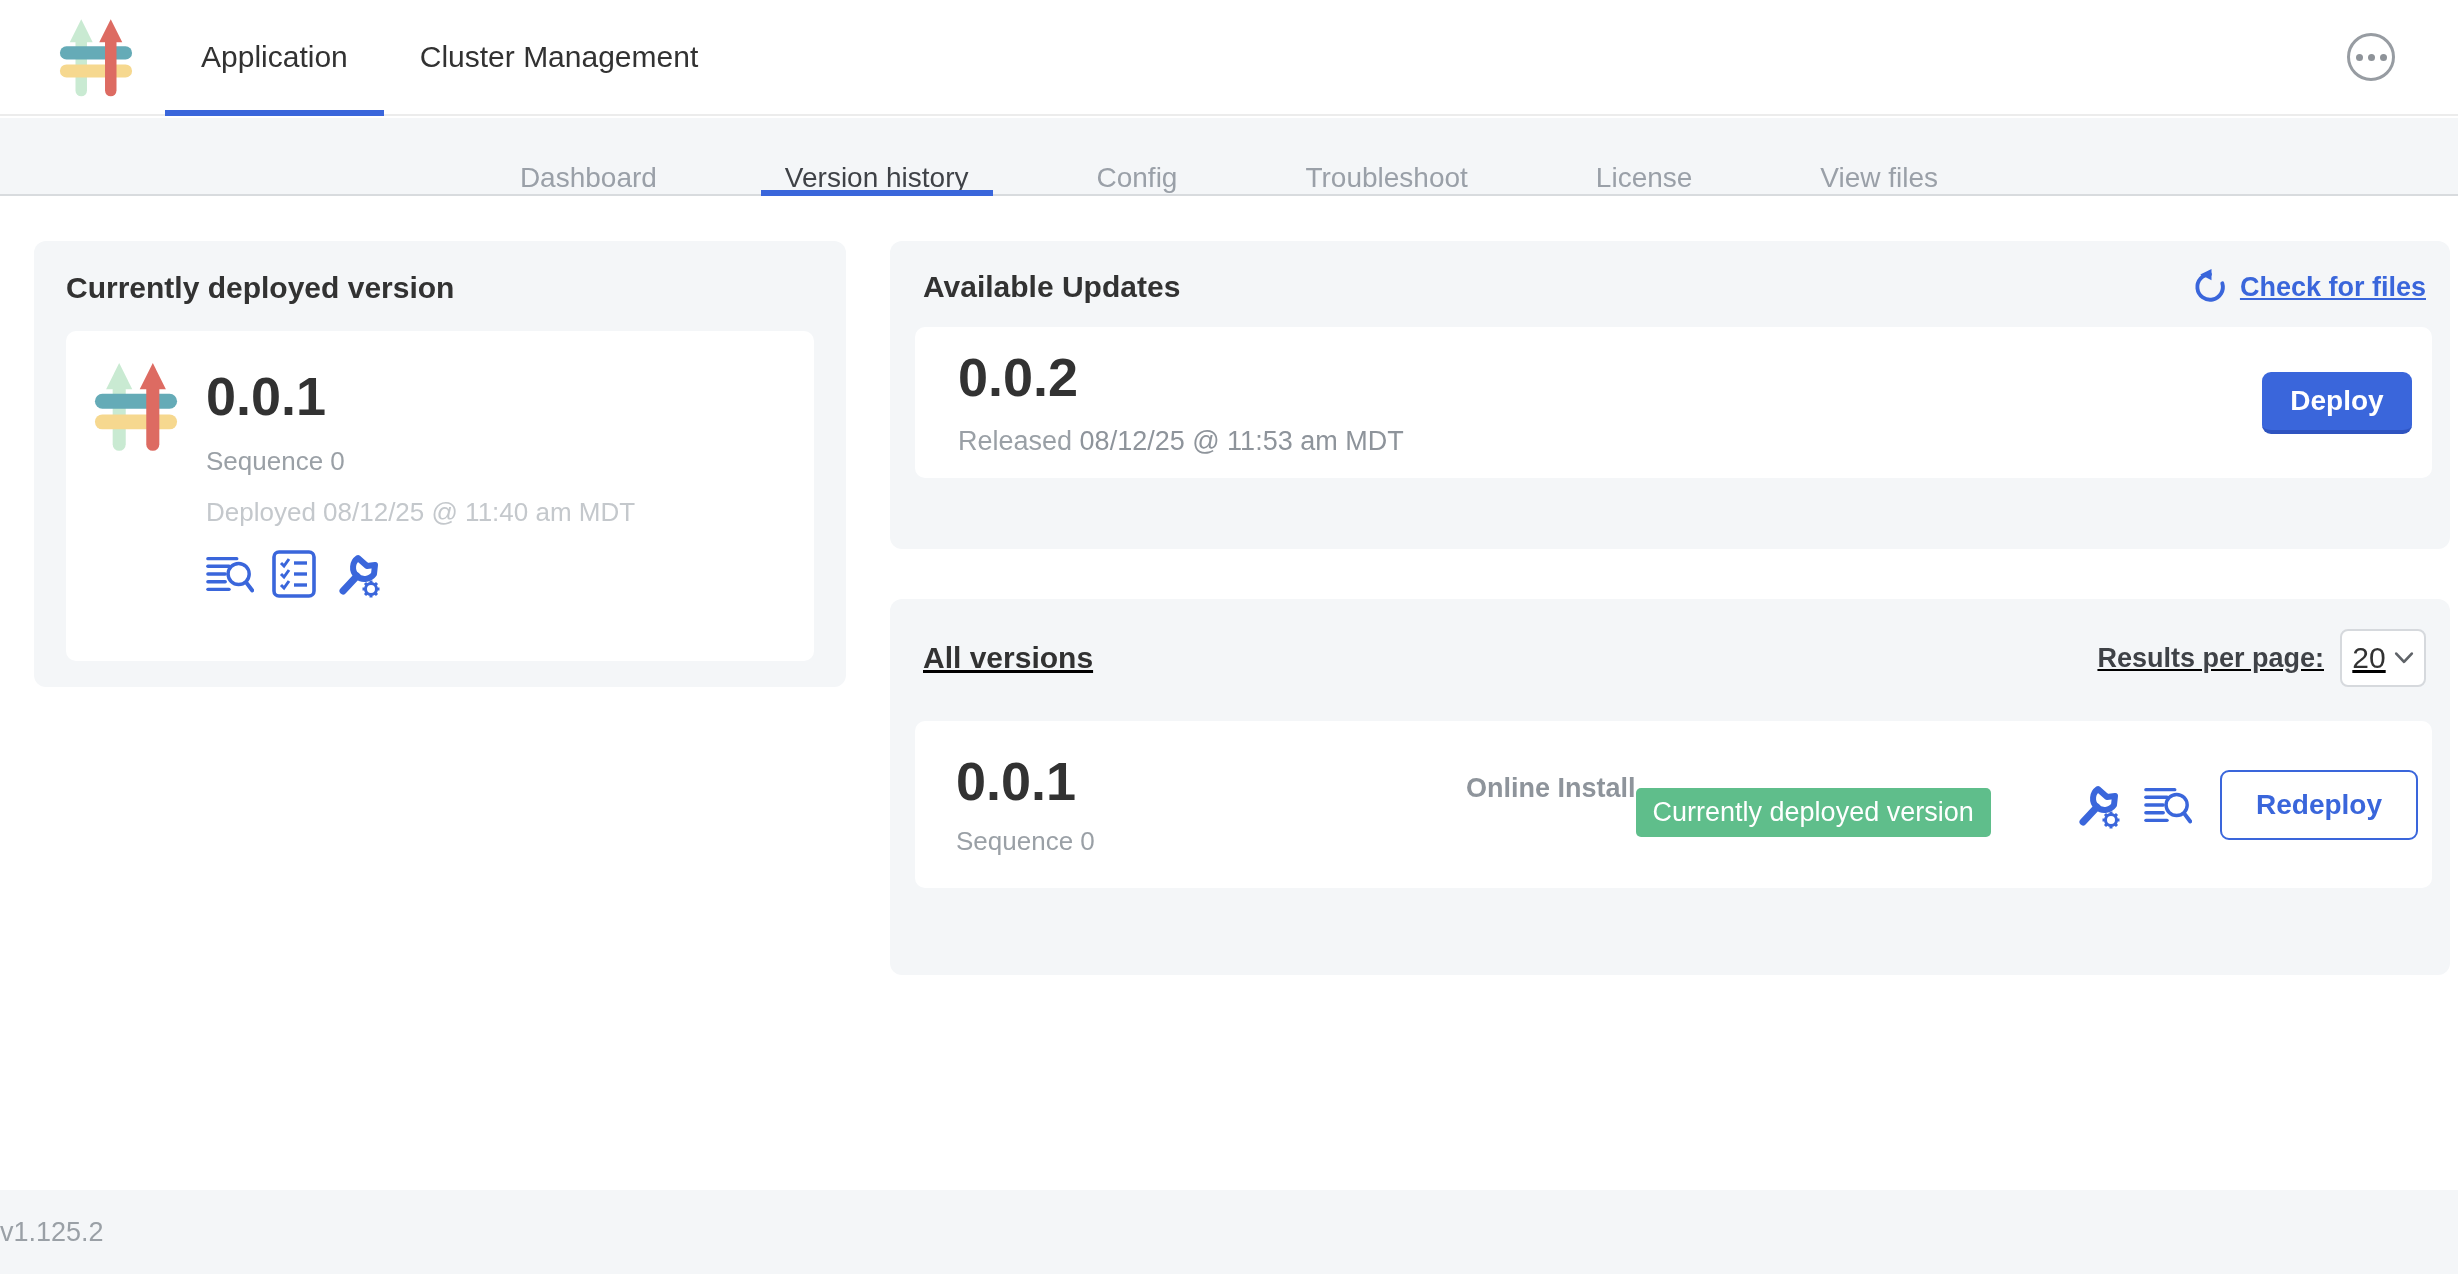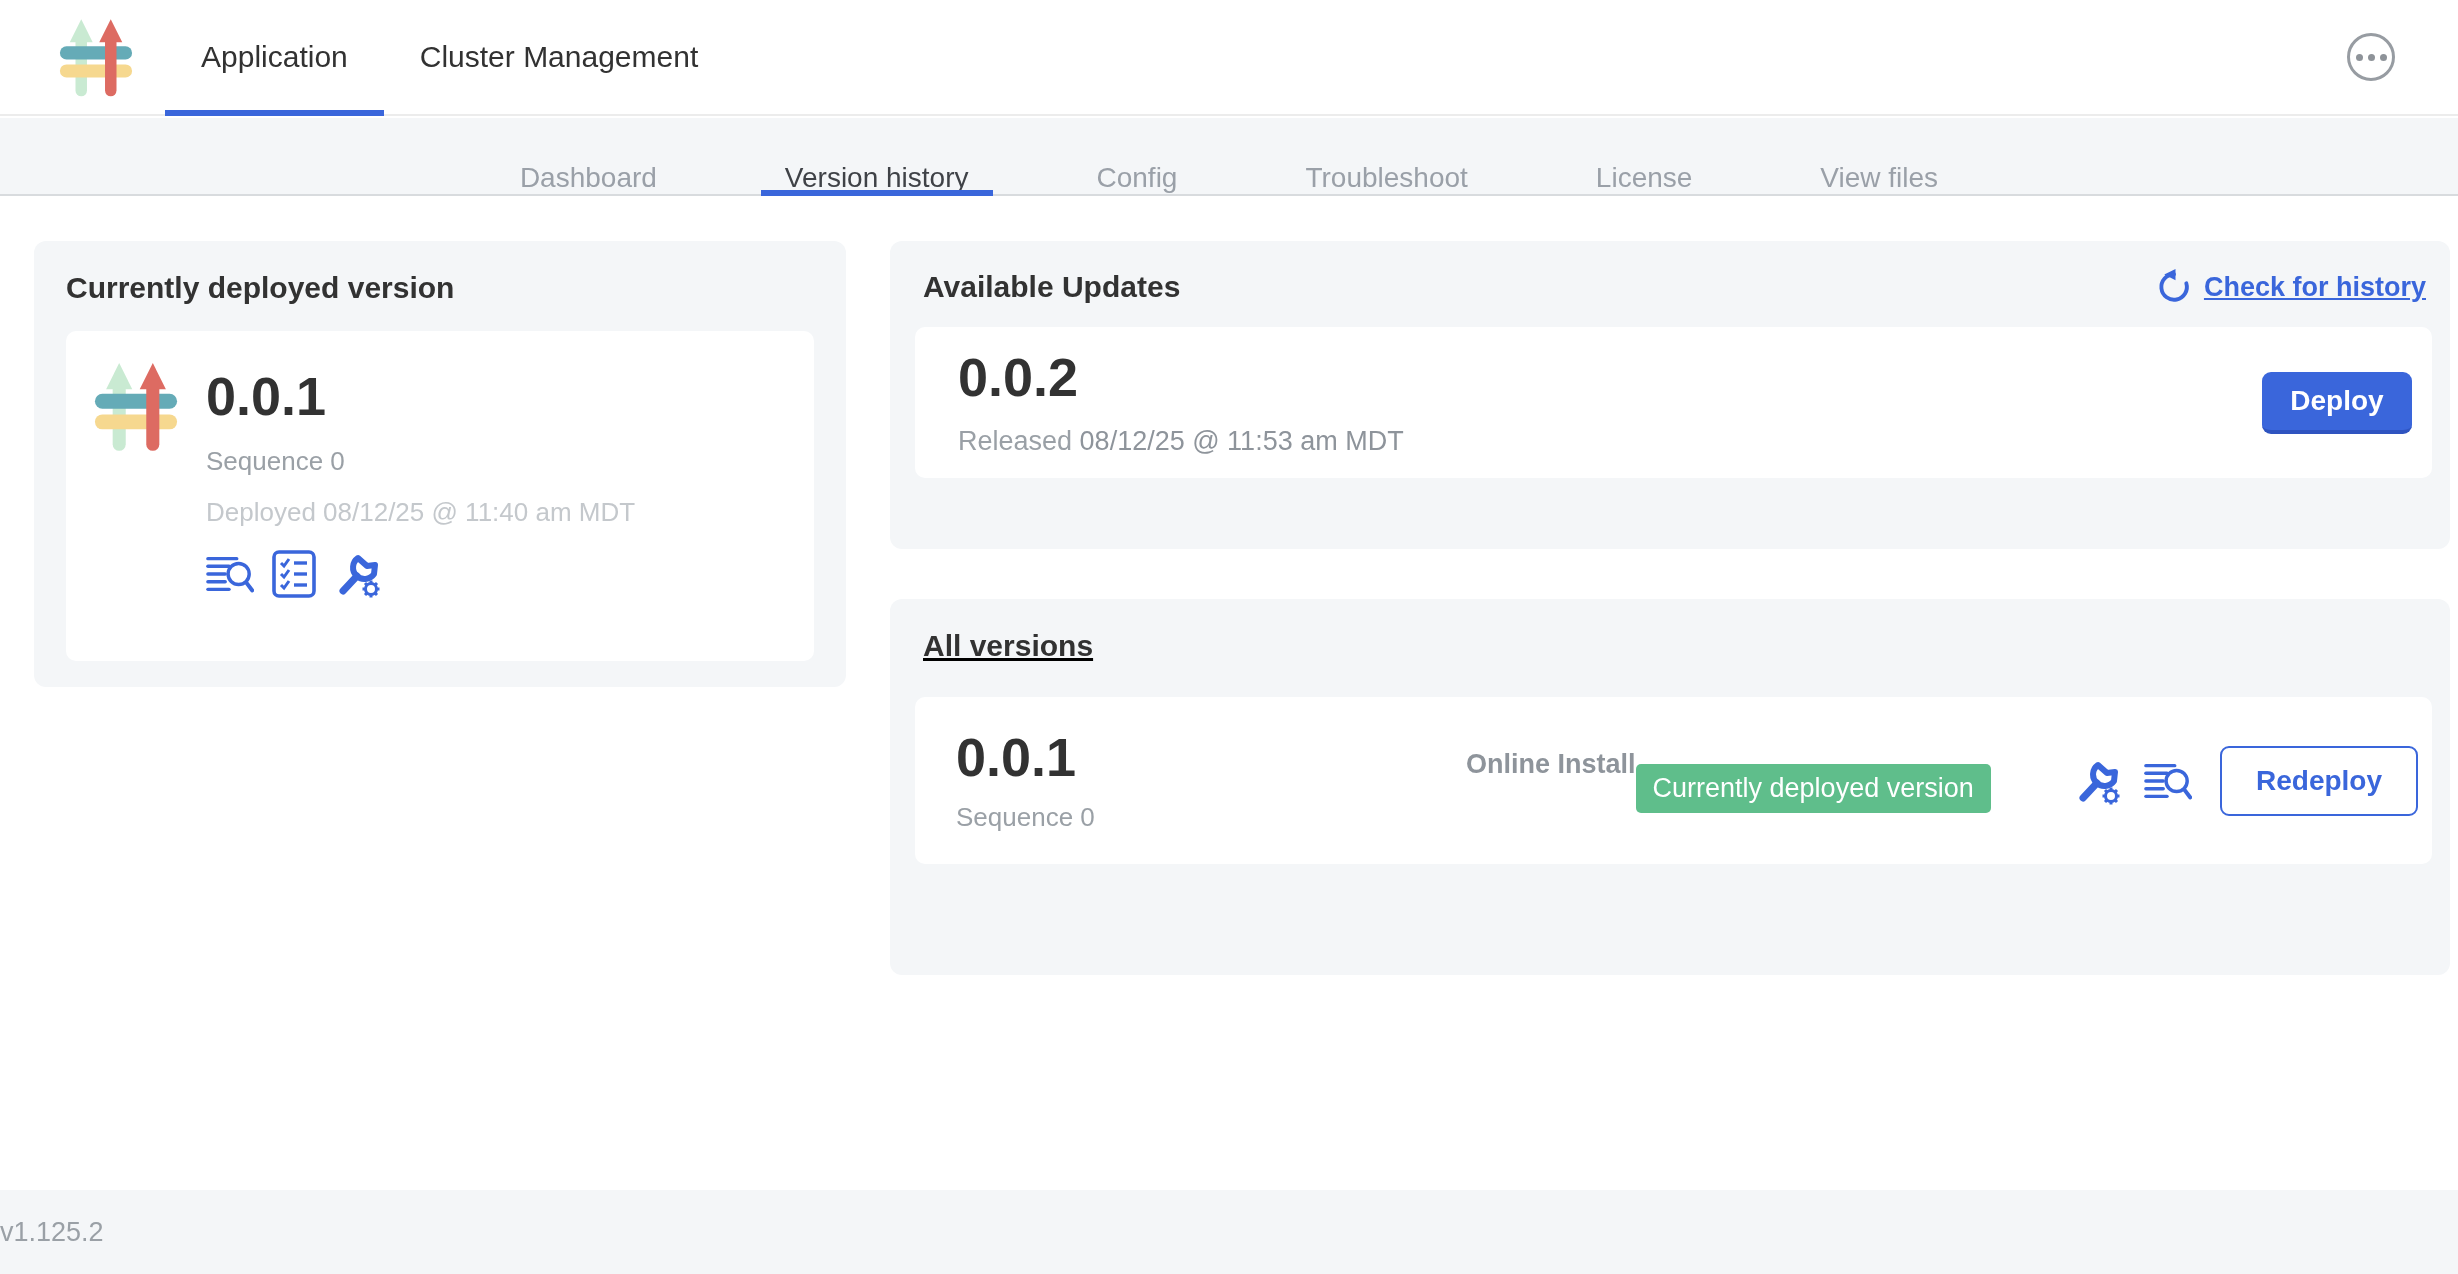--- a/index.html
+++ b/index.html
@@ -223,38 +223,47 @@
     </div>
   </div>
 
   <div class="panel updates-panel">
     <div class="updates-header">
       <div class="panel-title">Available Updates</div>
       <div class="check-link">
         <svg class="refresh-icon" viewBox="0 0 24 24">
             <use href="#refresh-shape"></use>
           </svg>
-        <span class="check-link-text">Check for history</span>
+        <span class="check-link-text">Check for files</span>
       </div>
     </div>
     <div class="card update-card">
       <div>
         <div class="big-version">0.0.2</div>
         <div class="released-line">
           <span>Released</span>
           <b>08/12/25 @ 11:53 am MDT</b>
         </div>
       </div>
       <button class="deploy-btn">Deploy</button>
     </div>
   </div>
 
   <div class="panel versions-panel">
     <div class="versions-header">
       <div class="panel-title">All versions</div>
+      <div class="rpp">
+        <span class="rpp-label">Results per page:</span>
+        <div class="select-box">
+          <span class="select-value">20</span>
+          <svg class="chevron-icon" viewBox="0 0 18 12">
+            <polyline points="2,2 9,9.5 16,2" fill="none" stroke="currentColor" stroke-width="2.4" stroke-linecap="round" stroke-linejoin="round"></polyline>
+          </svg>
+        </div>
+      </div>
     </div>
     <div class="card version-row">
       <div class="vr-version-col">
         <div class="big-version">0.0.1</div>
         <div class="seq-text">Sequence 0</div>
       </div>
       <div class="vr-mid-col">
         <div class="install-type">Online Install</div>
         <div class="deployed-badge">Currently deployed version</div>
       </div>

